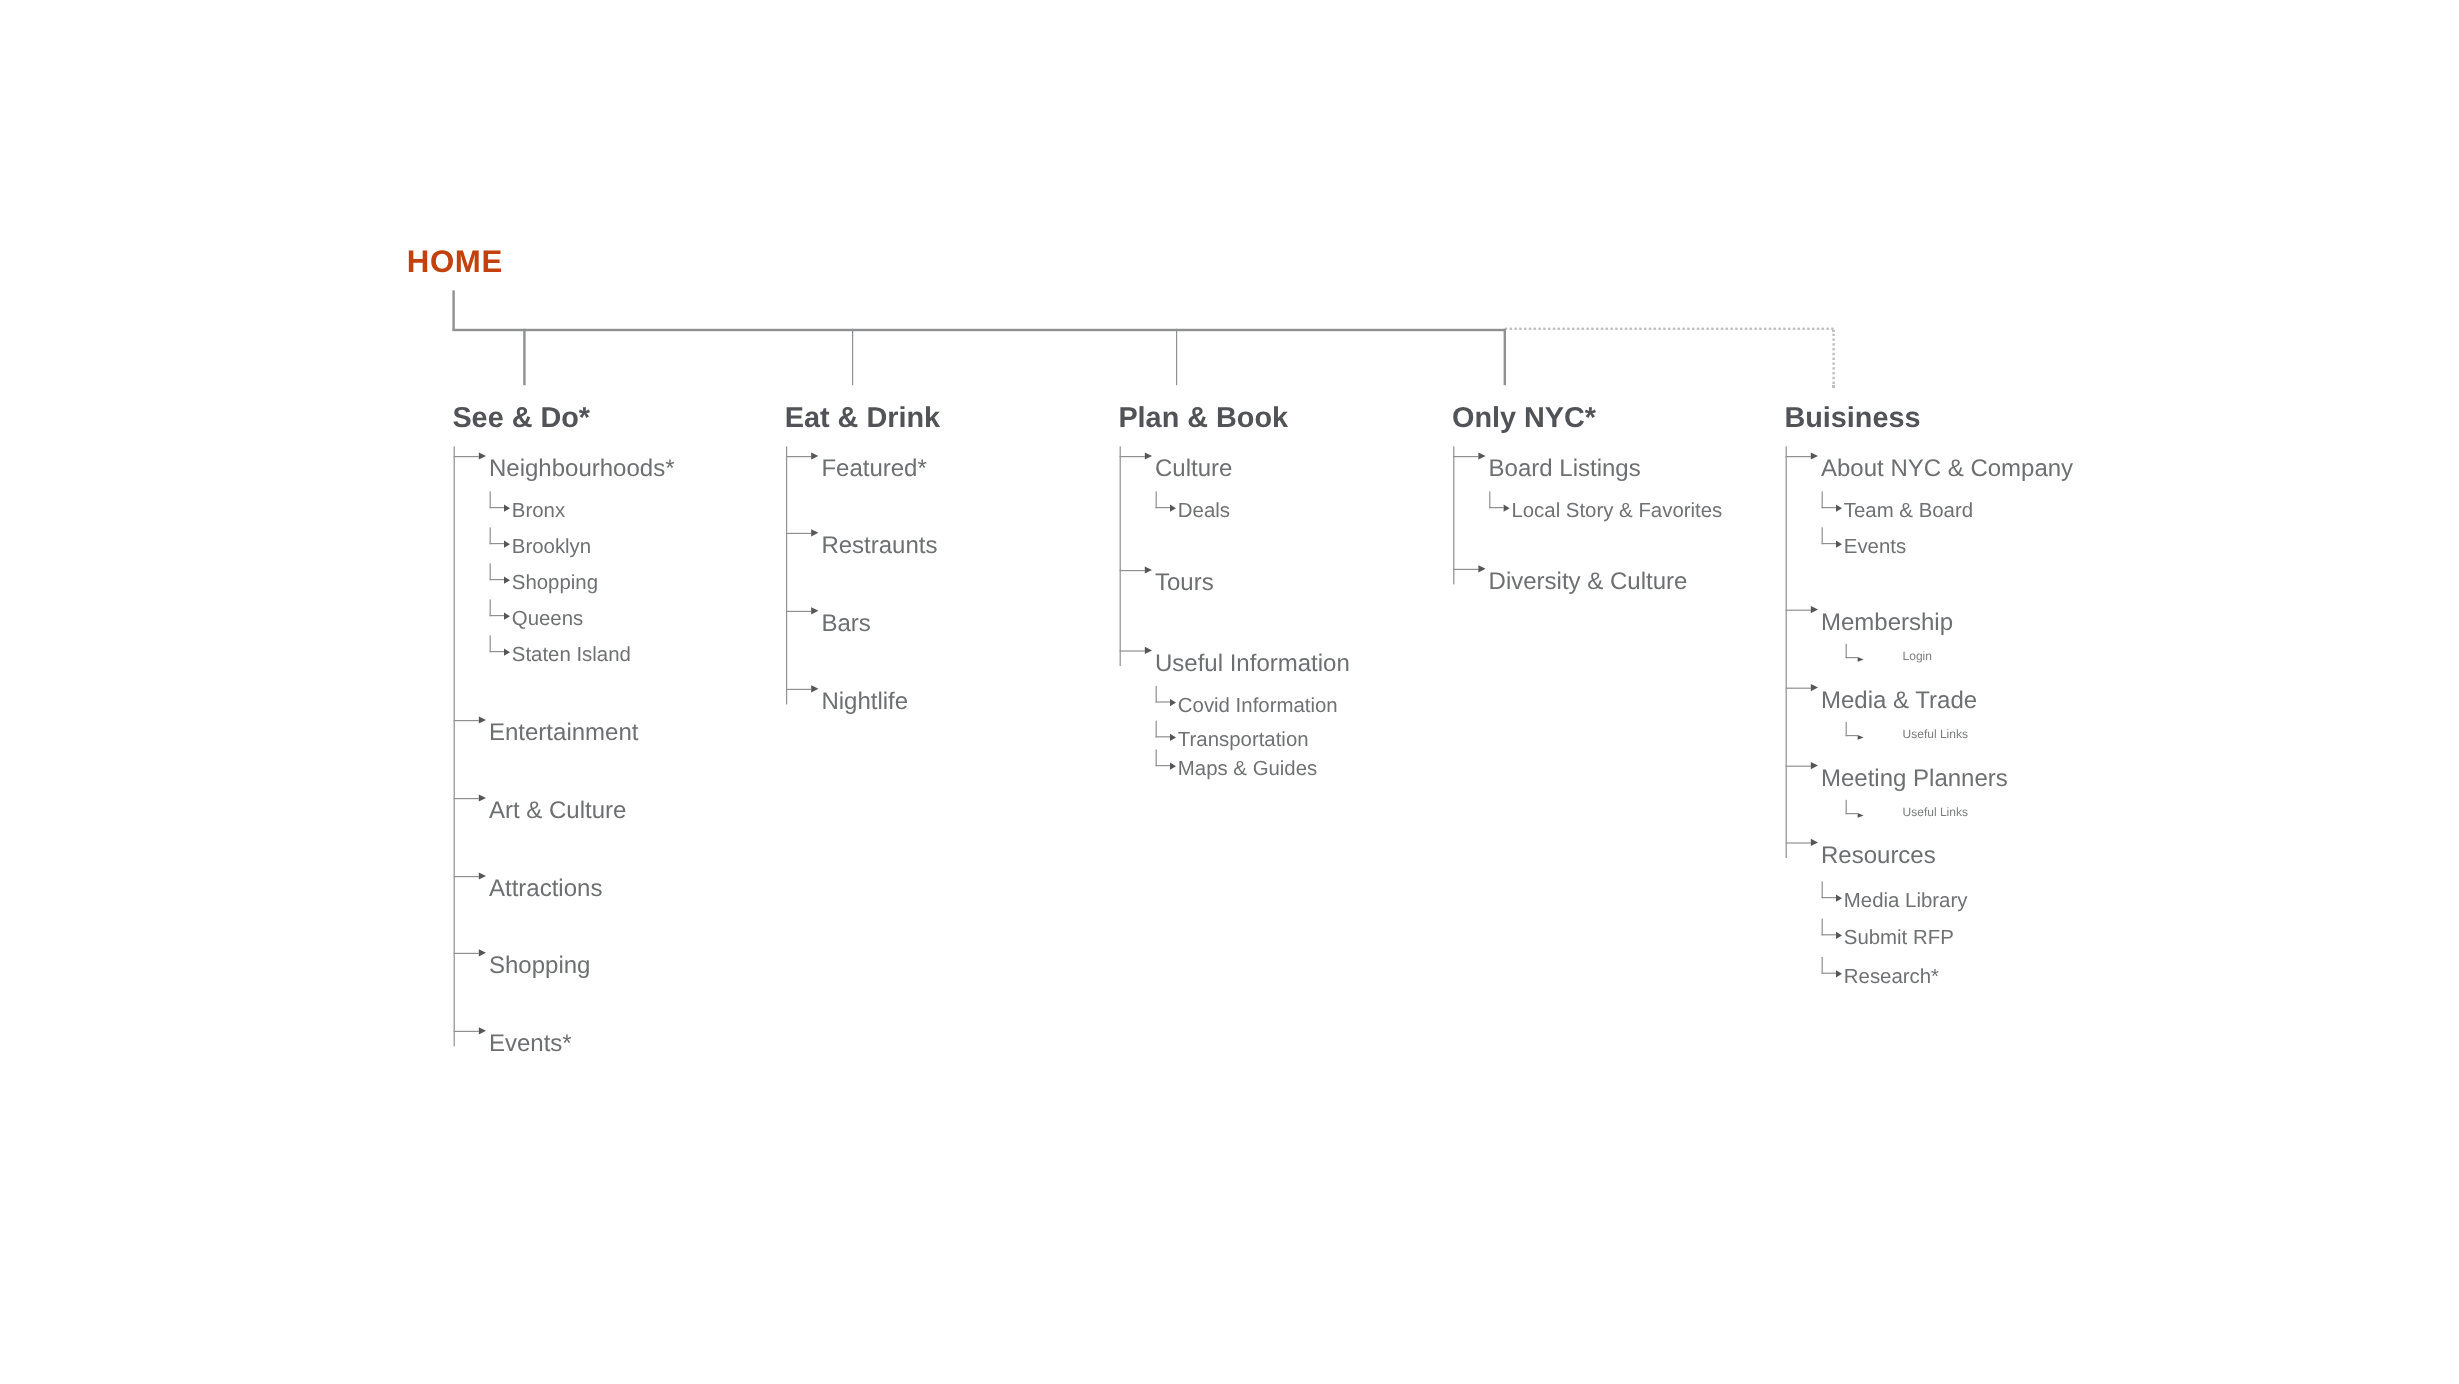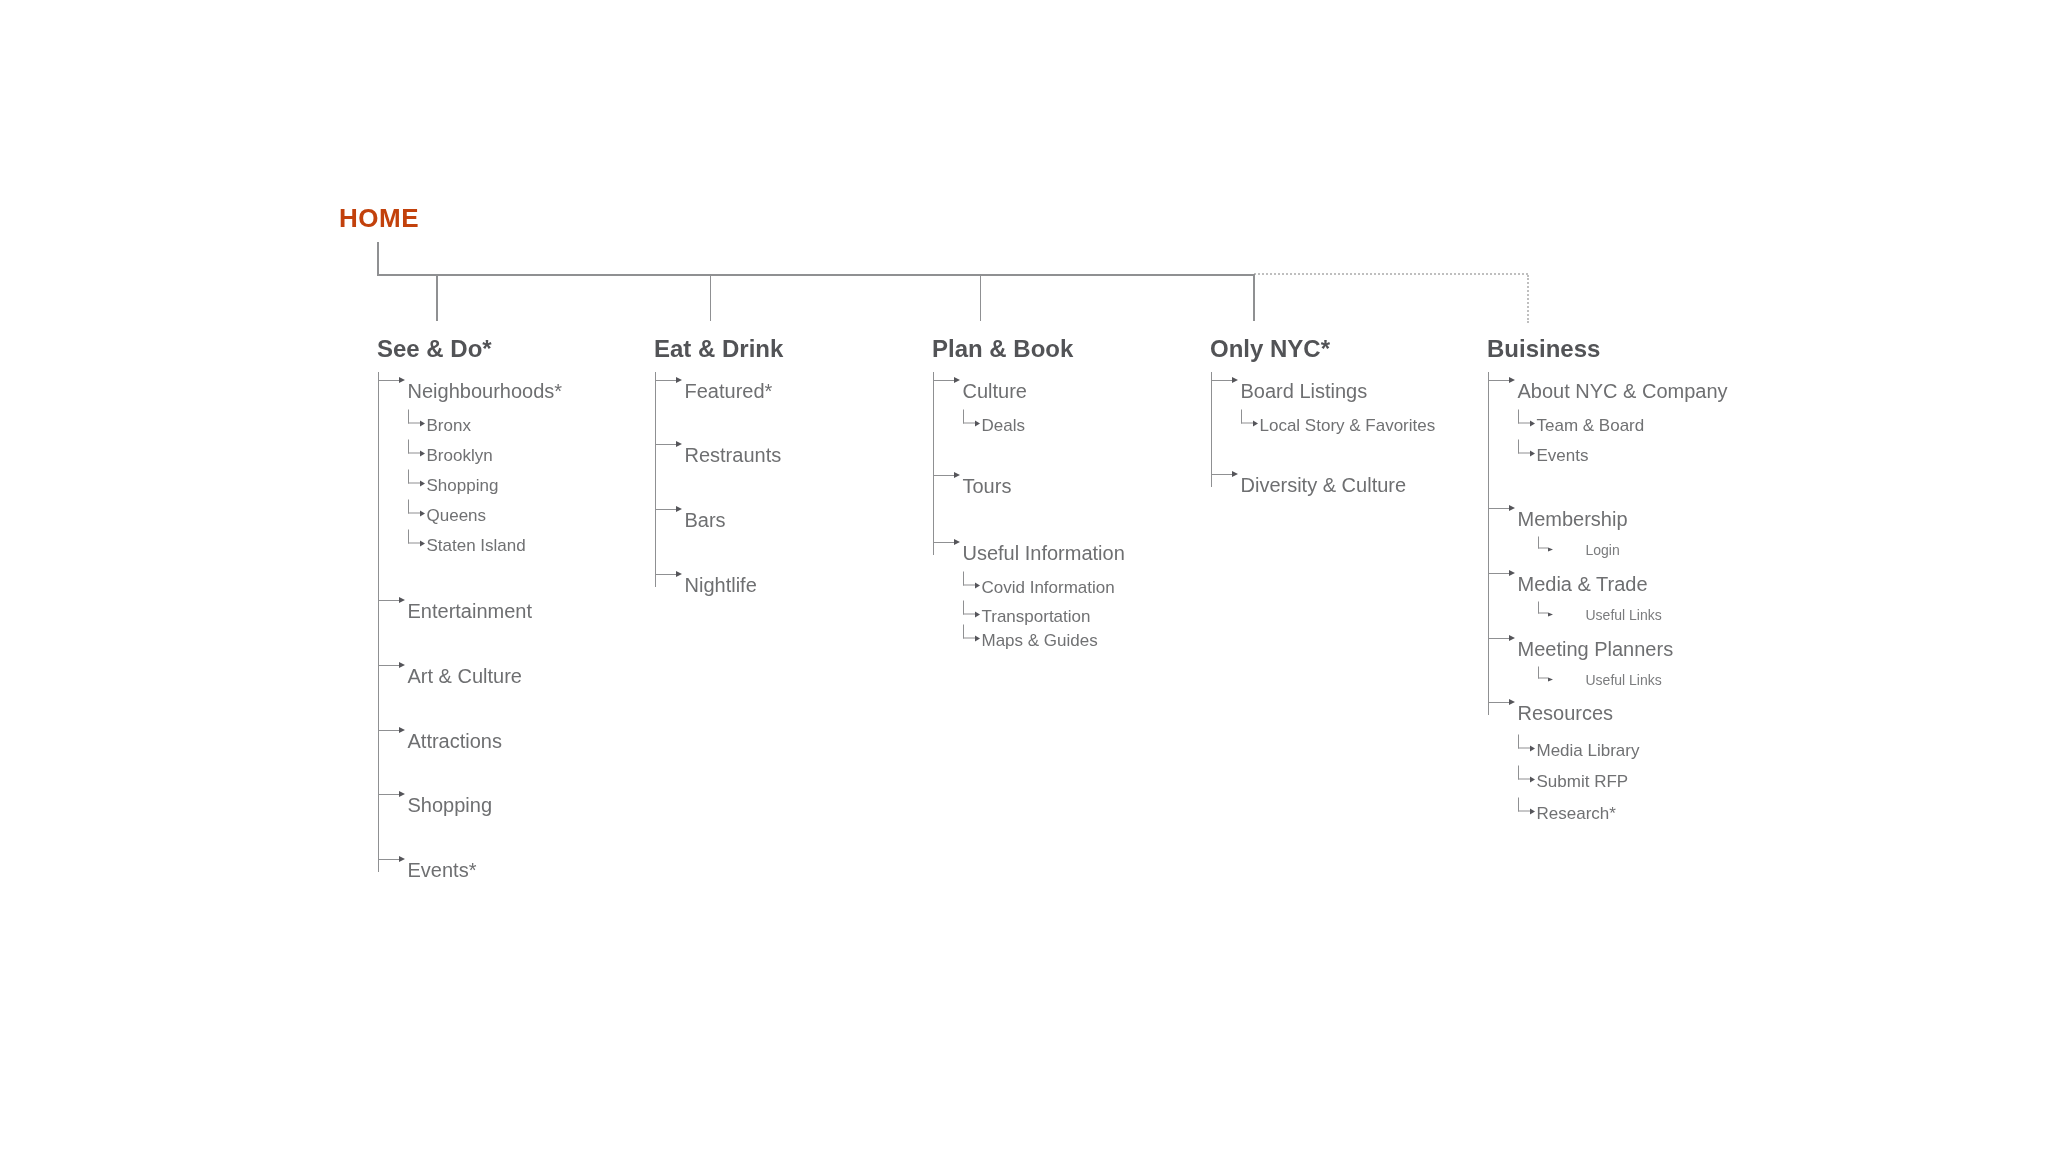--- a/index.html
+++ b/index.html
@@ -20,21 +20,21 @@
     position:absolute;margin:0;
     font-size:24px;font-weight:bold;
     color:#525356;line-height:26px;white-space:nowrap;text-align:center;
   }
   .node{position:absolute;display:flex;white-space:nowrap;}
   .node.l1{height:26px;}
   .node.l2{height:22px;}
   .node.l3{height:20px;}
   .l1 .label{font-size:20px;color:#6e6f71;margin-left:9px;}
   .l2 .label{font-size:17px;color:#707173;margin-left:7px;}
-  .l3 .label{font-size:14px;color:#7b7c7e;margin-left:6px;padding-left:32px;}
+  .l3 .label{font-size:10px;color:#7b7c7e;margin-left:6px;padding-left:32px;}
   
   .vline,.hline{position:absolute;background:#8f9092;}
   .vline{width:1.5px;}
   .hline{height:1.5px;}
   .dot-h{position:absolute;height:0;border-top:2px dotted #bfbfbf;}
   .dot-v{position:absolute;width:0;border-left:2px dotted #bfbfbf;}
   
   .a-h{position:relative;flex:none;width:21px;height:0;border-top:1.5px solid #8f9092;}
   .a-h::after{
     content:"";position:absolute;right:-6px;top:-4.4px;width:0;height:0;

